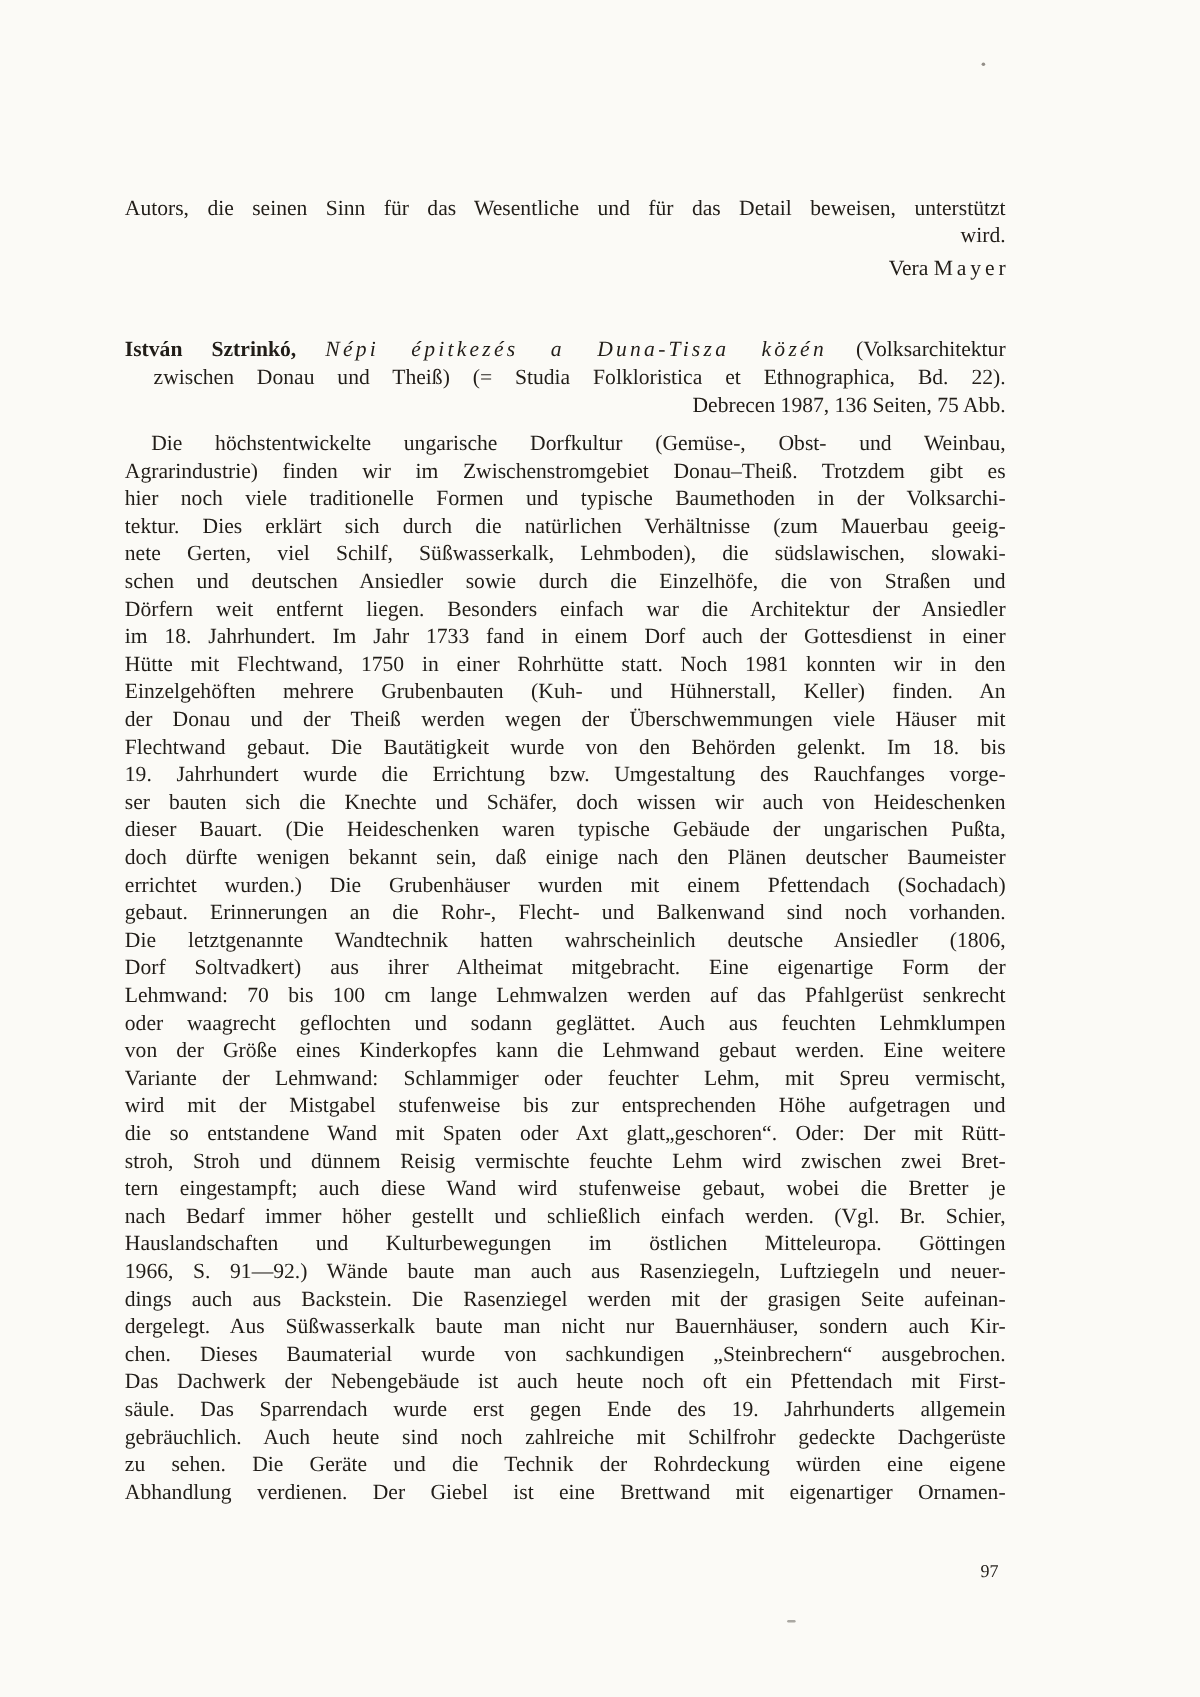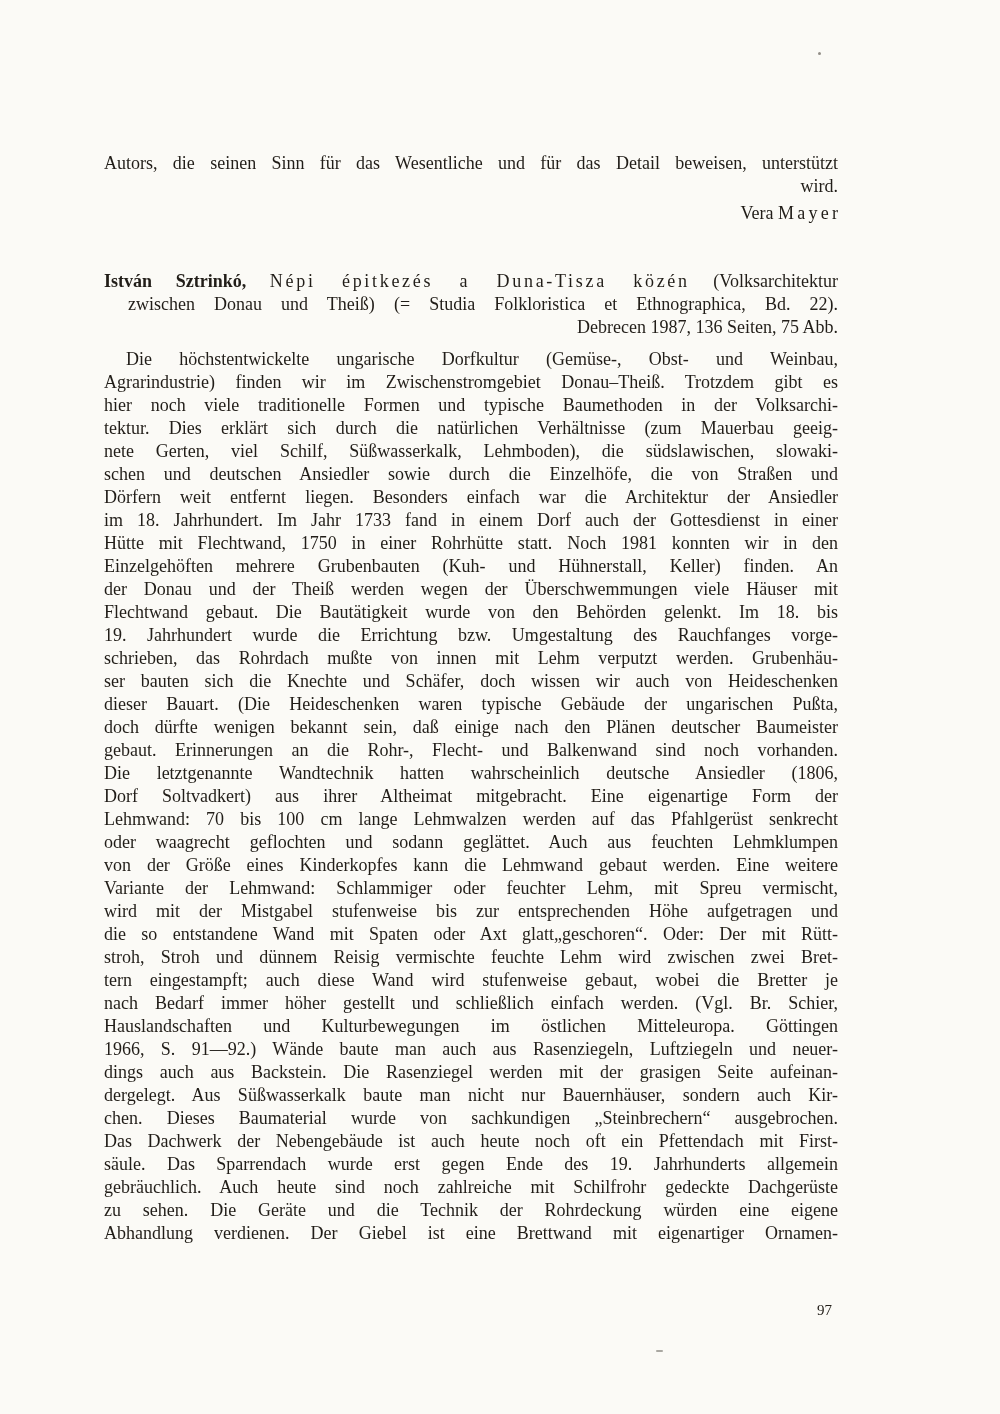--- a/index.html
+++ b/index.html
@@ -11,21 +11,21 @@
   body{
     position:relative;
     background:var(--paper);
     overflow:hidden;
     font-family:"Liberation Serif","DejaVu Serif",serif;
     color:var(--ink);
   }
   .column{
     position:absolute;
     left:104px;
-    top:0;
+    top:10px;
     width:734px;
     font-size:18px;
     line-height:23px;
   }
   .jline{
     text-align:justify;
     text-align-last:justify;
   }
   .plainline{
     text-align:right;
@@ -35,21 +35,21 @@
     margin-top:4px;
     text-align:right;
   }
   .sig-last{
     letter-spacing:0.18em;
     margin-right:-0.18em;
   }
   .review-head{margin-top:45px;}
   .review-head .hang{padding-left:24px;}
   .author-bold{font-weight:700;}
-  .sperr{letter-spacing:0.15em;}
+  .sperr{letter-spacing:0.15em;font-style:italic;}
   .review-body{margin-top:9px;}
   .review-body .first{text-indent:22px;}
   .page-number{
     position:absolute;
     top:1298px;
     right:168px;
     font-size:15px;
     line-height:24px;
   }
   .speck{
@@ -95,24 +95,24 @@
     <div class="jline">tektur. Dies erklärt sich durch die natürlichen Verhältnisse (zum Mauerbau geeig-</div>
     <div class="jline">nete Gerten, viel Schilf, Süßwasserkalk, Lehmboden), die südslawischen, slowaki-</div>
     <div class="jline">schen und deutschen Ansiedler sowie durch die Einzelhöfe, die von Straßen und</div>
     <div class="jline">Dörfern weit entfernt liegen. Besonders einfach war die Architektur der Ansiedler</div>
     <div class="jline">im 18. Jahrhundert. Im Jahr 1733 fand in einem Dorf auch der Gottesdienst in einer</div>
     <div class="jline">Hütte mit Flechtwand, 1750 in einer Rohrhütte statt. Noch 1981 konnten wir in den</div>
     <div class="jline">Einzelgehöften mehrere Grubenbauten (Kuh- und Hühnerstall, Keller) finden. An</div>
     <div class="jline">der Donau und der Theiß werden wegen der Überschwemmungen viele Häuser mit</div>
     <div class="jline">Flechtwand gebaut. Die Bautätigkeit wurde von den Behörden gelenkt. Im 18. bis</div>
     <div class="jline">19. Jahrhundert wurde die Errichtung bzw. Umgestaltung des Rauchfanges vorge-</div>
-    <div class="jline">schrieben, das Rohrdach mußte von innen mit Lehm verputzt werden. Grubenhäu-</div>
     <div class="jline">ser bauten sich die Knechte und Schäfer, doch wissen wir auch von Heideschenken</div>
     <div class="jline">dieser Bauart. (Die Heideschenken waren typische Gebäude der ungarischen Pußta,</div>
     <div class="jline">doch dürfte wenigen bekannt sein, daß einige nach den Plänen deutscher Baumeister</div>
+    <div class="jline">errichtet wurden.) Die Grubenhäuser wurden mit einem Pfettendach (Sochadach)</div>
     <div class="jline">gebaut. Erinnerungen an die Rohr-, Flecht- und Balkenwand sind noch vorhanden.</div>
     <div class="jline">Die letztgenannte Wandtechnik hatten wahrscheinlich deutsche Ansiedler (1806,</div>
     <div class="jline">Dorf Soltvadkert) aus ihrer Altheimat mitgebracht. Eine eigenartige Form der</div>
     <div class="jline">Lehmwand: 70 bis 100 cm lange Lehmwalzen werden auf das Pfahlgerüst senkrecht</div>
     <div class="jline">oder waagrecht geflochten und sodann geglättet. Auch aus feuchten Lehmklumpen</div>
     <div class="jline">von der Größe eines Kinderkopfes kann die Lehmwand gebaut werden. Eine weitere</div>
     <div class="jline">Variante der Lehmwand: Schlammiger oder feuchter Lehm, mit Spreu vermischt,</div>
     <div class="jline">wird mit der Mistgabel stufenweise bis zur entsprechenden Höhe aufgetragen und</div>
     <div class="jline">die so entstandene Wand mit Spaten oder Axt glatt„geschoren“. Oder: Der mit Rütt-</div>
     <div class="jline">stroh, Stroh und dünnem Reisig vermischte feuchte Lehm wird zwischen zwei Bret-</div>

